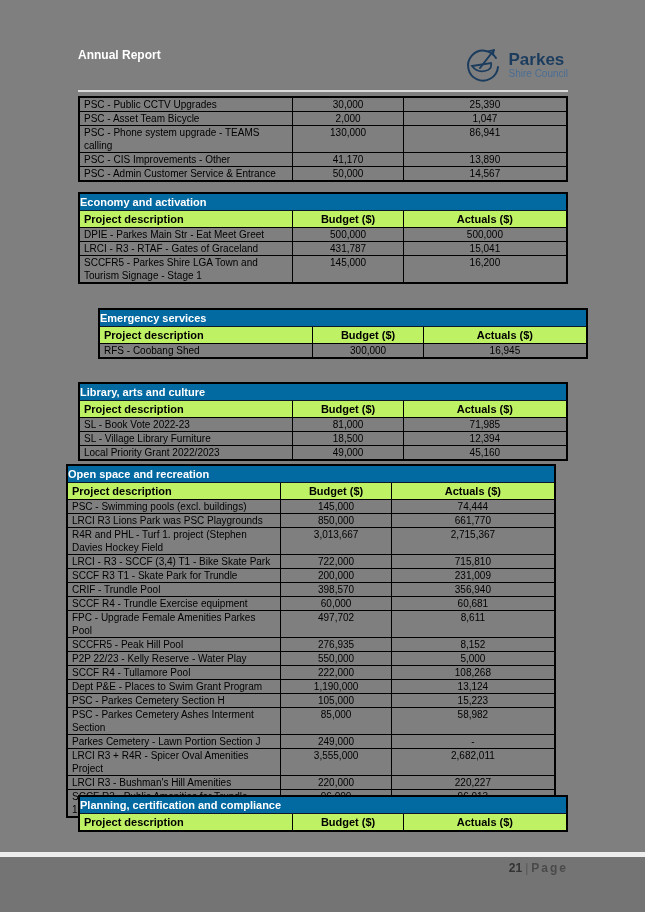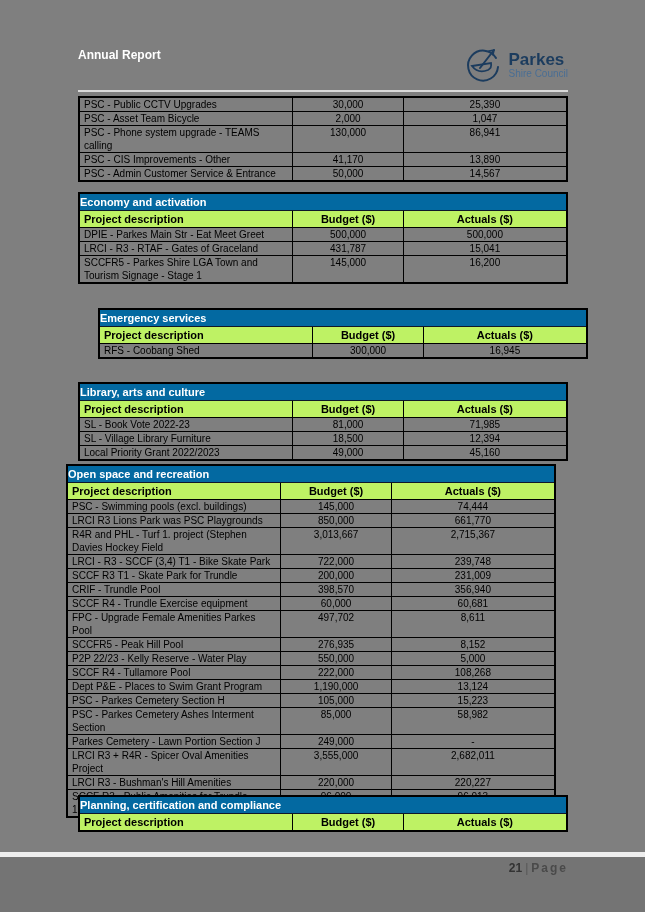--- a/index.html
+++ b/index.html
@@ -248,21 +248,21 @@
               <td class="num">661,770</td>
             </tr>
             <tr class="data-row">
               <td>R4R and PHL - Turf 1. project (Stephen Davies Hockey Field</td>
               <td class="num">3,013,667</td>
               <td class="num">2,715,367</td>
             </tr>
             <tr class="data-row">
               <td>LRCI - R3 - SCCF (3,4) T1 - Bike Skate Park</td>
               <td class="num">722,000</td>
-              <td class="num">239,748</td>
+              <td class="num">715,810</td>
             </tr>
             <tr class="data-row">
               <td>SCCF R3 T1 - Skate Park for Trundle</td>
               <td class="num">200,000</td>
               <td class="num">231,009</td>
             </tr>
             <tr class="data-row">
               <td>CRIF - Trundle Pool</td>
               <td class="num">398,570</td>
               <td class="num">356,940</td>

